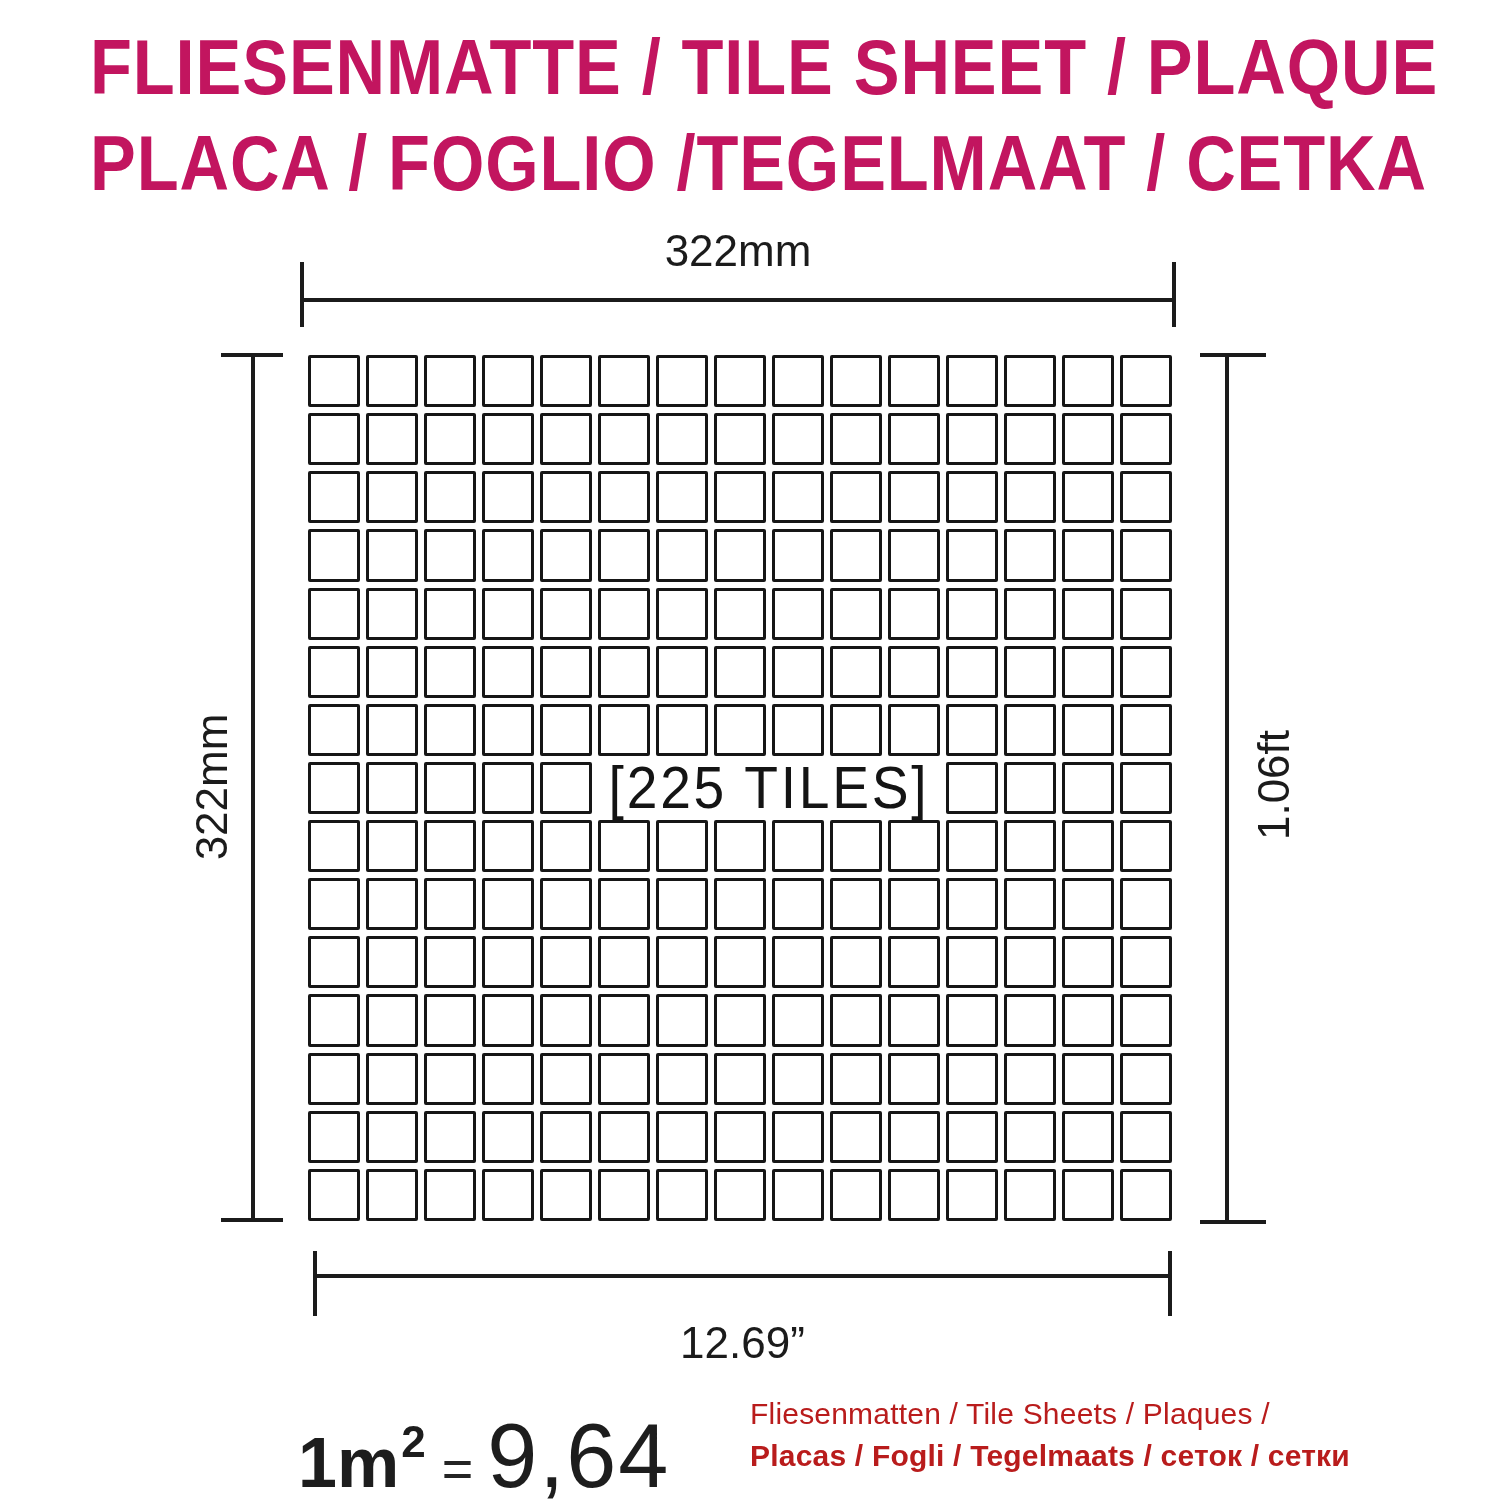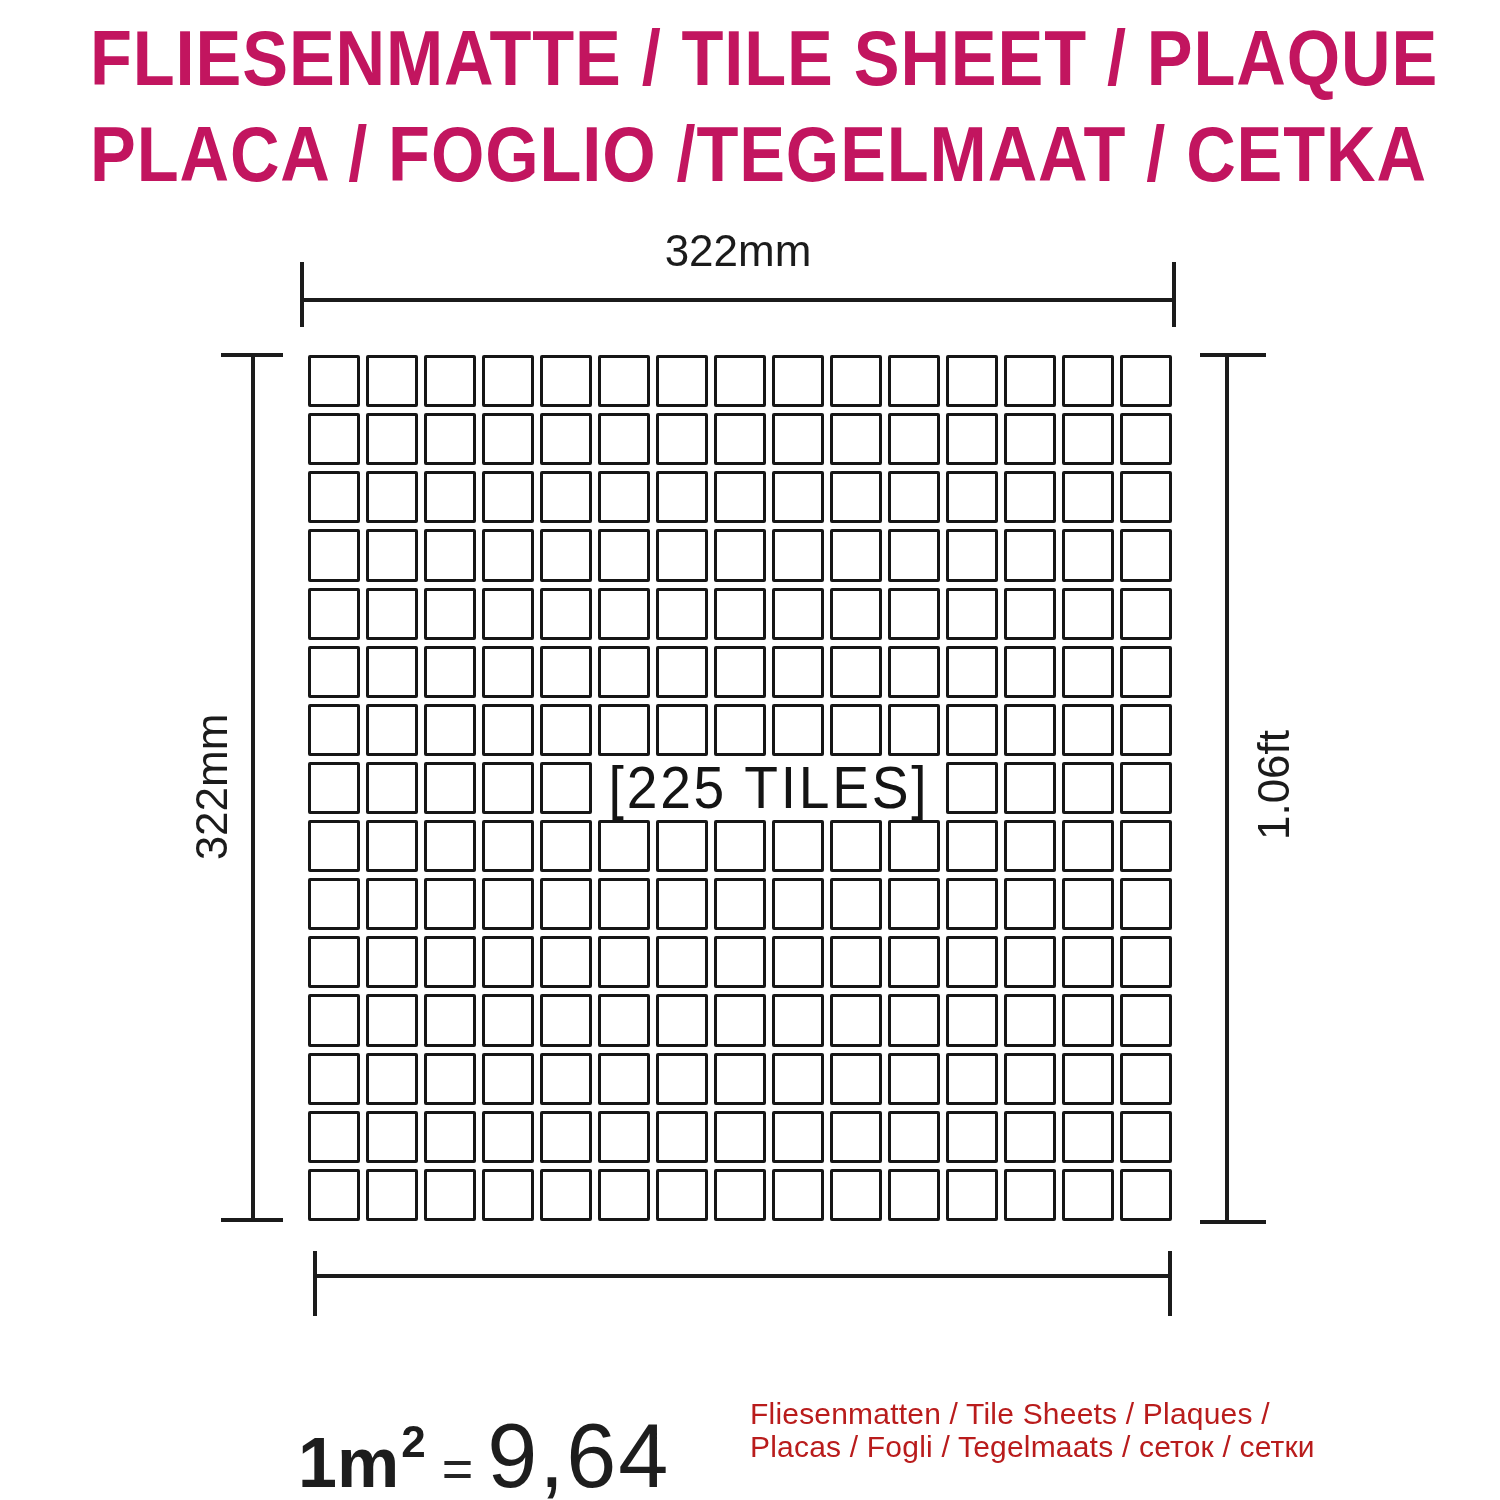--- a/index.html
+++ b/index.html
@@ -1,21 +1,21 @@
 <!DOCTYPE html>
 <html><head>
 <meta charset="utf-8">
 <style>
   html,body{margin:0;padding:0;background:#ffffff;}
   .canvas{
     position:relative;width:1500px;height:1500px;background:#ffffff;overflow:hidden;
     font-family:"Liberation Sans", sans-serif;color:#1b1b1b;
   }
   
-  .title{position:absolute;top:10px;left:0;width:1500px;color:#c2155f;}
+  .title{position:absolute;top:19px;left:0;width:1500px;color:#c2155f;}
   .title-line{
     font-size:78px;font-weight:700;line-height:96px;white-space:nowrap;
     transform:scaleX(0.88);transform-origin:50% 50%;letter-spacing:1px;
   }
   
   .dim-h{position:absolute;height:4px;background:#1b1b1b;}
   .dim-v{position:absolute;width:4px;background:#1b1b1b;}
   .tick-v{position:absolute;width:4px;height:65px;background:#1b1b1b;}
   .tick-h{position:absolute;height:4px;background:#1b1b1b;}
   .dim-label{position:absolute;font-size:44px;font-weight:400;color:#1b1b1b;white-space:nowrap;}
@@ -35,21 +35,21 @@
     transform:scaleX(0.92);transform-origin:50% 50%;
   }
   
   .formula{position:absolute;left:298px;top:1375px;white-space:nowrap;line-height:1;margin-top:36px;}
   .formula .base{font-size:70px;font-weight:700;color:#1d1d1d;}
   .formula .sup{font-size:44px;font-weight:700;color:#1d1d1d;position:relative;top:-30px;left:2px;}
   .formula .eq{font-size:54px;font-weight:400;color:#242424;margin:0 14px 0 18px;}
   .formula .val{font-size:90px;font-weight:400;color:#1d1d1d;letter-spacing:2px;}
   .captions{position:absolute;left:750px;top:1399px;color:#b91c1c;}
   .caption-line{font-size:30px;font-weight:400;line-height:30px;white-space:nowrap;letter-spacing:0.2px;}
-  .caption-line + .caption-line{margin-top:3px;}
+  .caption-line + .caption-line{margin-top:12px;font-weight:bold;}
 </style>
 </head>
 <body>
 
 <div class="canvas">
 
   <div class="title">
     <div class="title-line">FLIESENMATTE / TILE SHEET / PLAQUE</div>
     <div class="title-line">PLACA / FOGLIO /TEGELMAAT / CETKA</div>
   </div>
@@ -294,20 +294,21 @@
       <div class="tile"></div>
       <div class="tile"></div>
       <div class="tile"></div>
       <div class="tile"></div>
     </div>
   <div class="tiles-count">[225 TILES]</div>
 
   <div class="dim-h" style="left:315px;top:1274px;width:855px;"></div>
   <div class="tick-v" style="left:313px;top:1251px;"></div>
   <div class="tick-v" style="left:1168px;top:1251px;"></div>
+  <div class="dim-label centered" style="left:315px;top:1318px;width:855px;">12.69”</div>
 
   <div class="formula">
     <span class="base">1m</span><span class="sup">2</span><span class="eq">=</span><span class="val">9,64</span>
   </div>
 
   <div class="captions">
     <div class="caption-line">Fliesenmatten / Tile Sheets /  Plaques /</div>
     <div class="caption-line">Placas / Fogli / Tegelmaats / сеток / сетки</div>
   </div>
 

